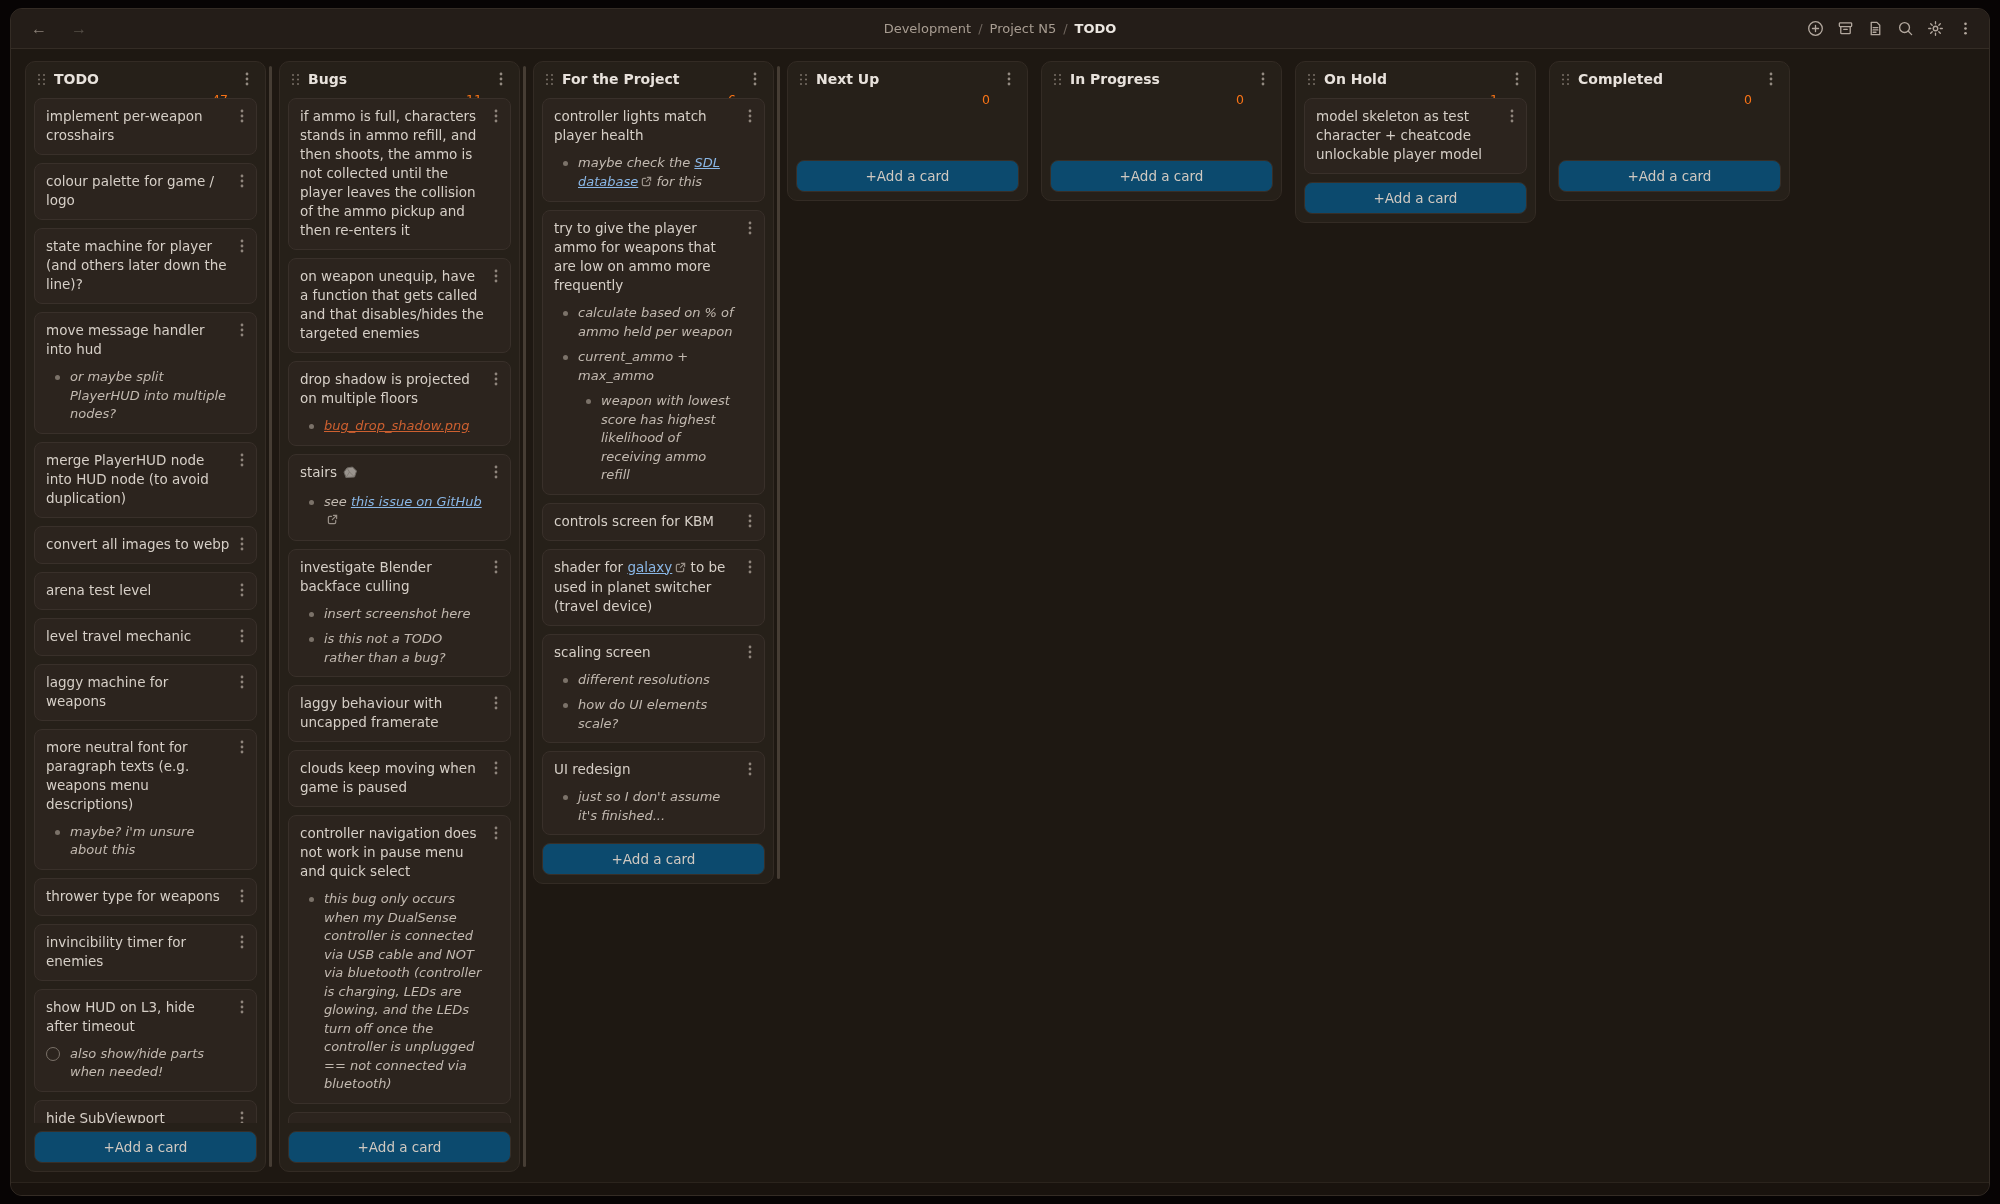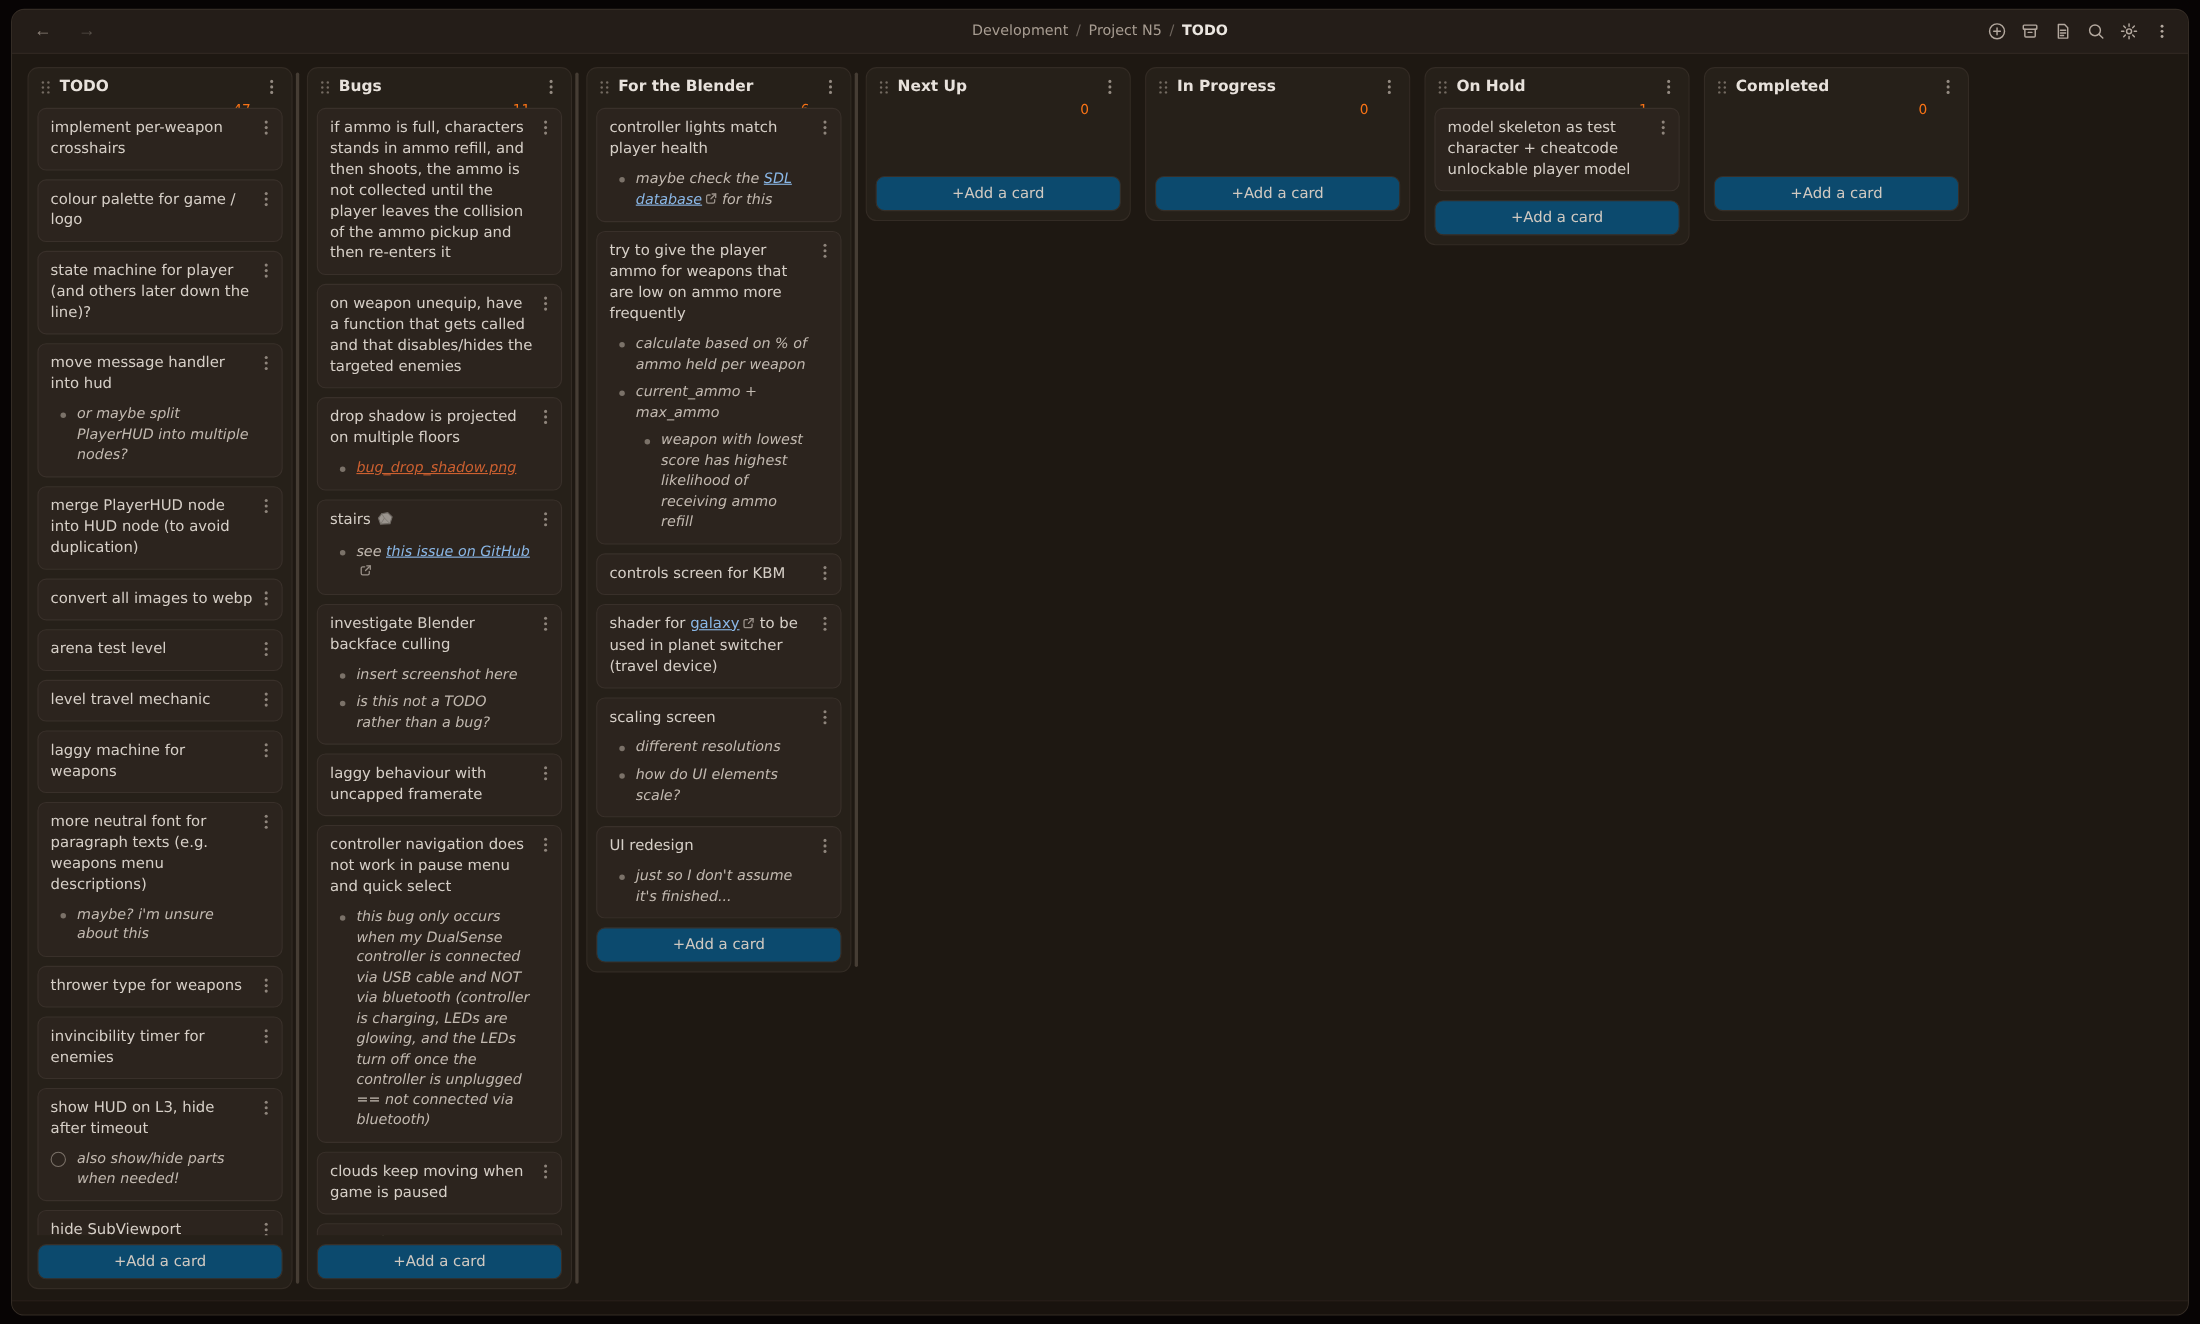--- a/index.html
+++ b/index.html
@@ -405,41 +405,41 @@
             <div class="card-title"><span>laggy behaviour with uncapped framerate</span></div>
             <button class="card-kebab">
               <svg width="4" height="14" viewBox="0 0 4 14">
                 <circle cx="2" cy="2" r="1.4"></circle>
                 <circle cx="2" cy="7" r="1.4"></circle>
                 <circle cx="2" cy="12" r="1.4"></circle>
               </svg>
             </button>
           </div>
           <div class="card">
+            <div class="card-title"><span>clouds keep moving when game is paused</span></div>
+            <button class="card-kebab">
+              <svg width="4" height="14" viewBox="0 0 4 14">
+                <circle cx="2" cy="2" r="1.4"></circle>
+                <circle cx="2" cy="7" r="1.4"></circle>
+                <circle cx="2" cy="12" r="1.4"></circle>
+              </svg>
+            </button>
+          </div>
+          <div class="card">
             <div class="card-title"><span>controller navigation does not work in pause menu and quick select</span></div>
             <button class="card-kebab">
               <svg width="4" height="14" viewBox="0 0 4 14">
                 <circle cx="2" cy="2" r="1.4"></circle>
                 <circle cx="2" cy="7" r="1.4"></circle>
                 <circle cx="2" cy="12" r="1.4"></circle>
               </svg>
             </button>
             <div class="items">
               <div class="item lvl0"><span class="mk"></span><span><span>this bug only occurs when my DualSense controller is connected via USB cable and NOT via bluetooth (controller is charging, LEDs are glowing, and the LEDs turn off once the controller is unplugged == not connected via bluetooth)</span></span></div>
             </div>
-          </div>
-          <div class="card">
-            <div class="card-title"><span>clouds keep moving when game is paused</span></div>
-            <button class="card-kebab">
-              <svg width="4" height="14" viewBox="0 0 4 14">
-                <circle cx="2" cy="2" r="1.4"></circle>
-                <circle cx="2" cy="7" r="1.4"></circle>
-                <circle cx="2" cy="12" r="1.4"></circle>
-              </svg>
-            </button>
           </div>
           <div class="card">
             <div class="card-title"><span>targetting an enemy through a wall should not be possible</span></div>
             <button class="card-kebab">
               <svg width="4" height="14" viewBox="0 0 4 14">
                 <circle cx="2" cy="2" r="1.4"></circle>
                 <circle cx="2" cy="7" r="1.4"></circle>
                 <circle cx="2" cy="12" r="1.4"></circle>
               </svg>
             </button>
@@ -453,21 +453,21 @@
           <button class="grip">
             <svg width="9" height="13" viewBox="0 0 9 13">
               <circle cx="2" cy="2" r="1.1"></circle>
               <circle cx="7" cy="2" r="1.1"></circle>
               <circle cx="2" cy="6.5" r="1.1"></circle>
               <circle cx="7" cy="6.5" r="1.1"></circle>
               <circle cx="2" cy="11" r="1.1"></circle>
               <circle cx="7" cy="11" r="1.1"></circle>
             </svg>
           </button>
-          <span class="col-title">For the Blender</span>
+          <span class="col-title">For the Project</span>
           <span class="col-count">6</span>
           <button class="kebab-btn">
             <svg width="4" height="14" viewBox="0 0 4 14">
               <circle cx="2" cy="2" r="1.4"></circle>
               <circle cx="2" cy="7" r="1.4"></circle>
               <circle cx="2" cy="12" r="1.4"></circle>
             </svg>
           </button>
         </div>
         <div class="cards">

